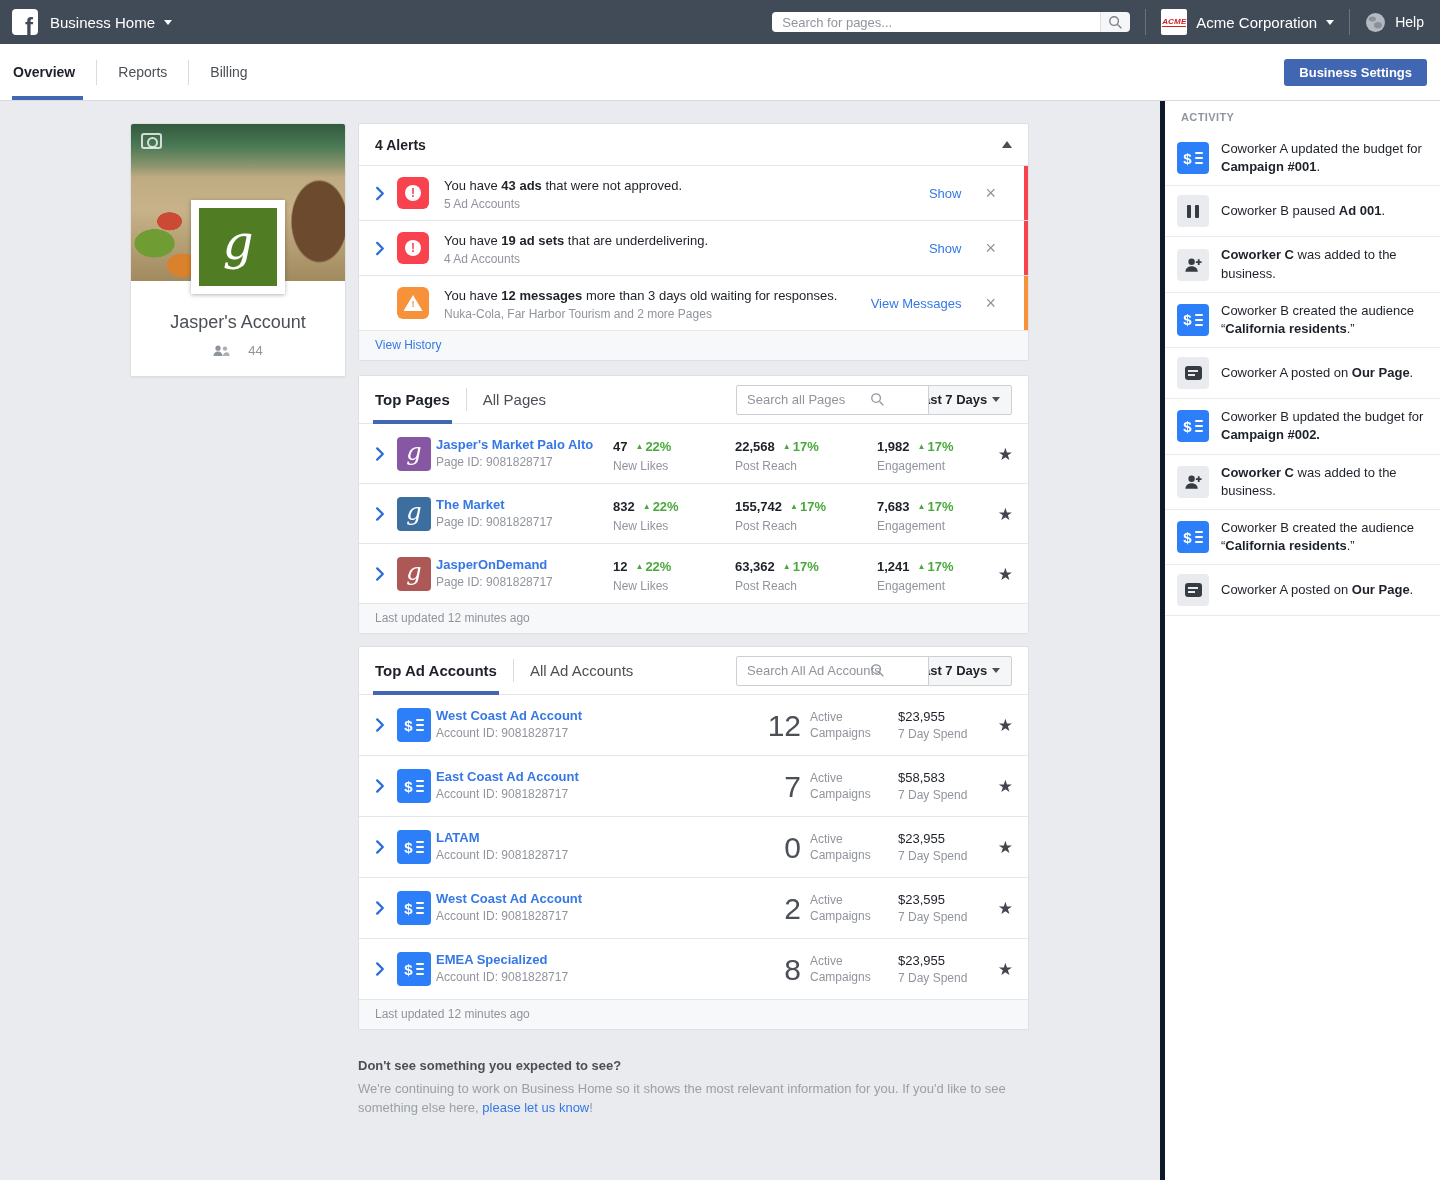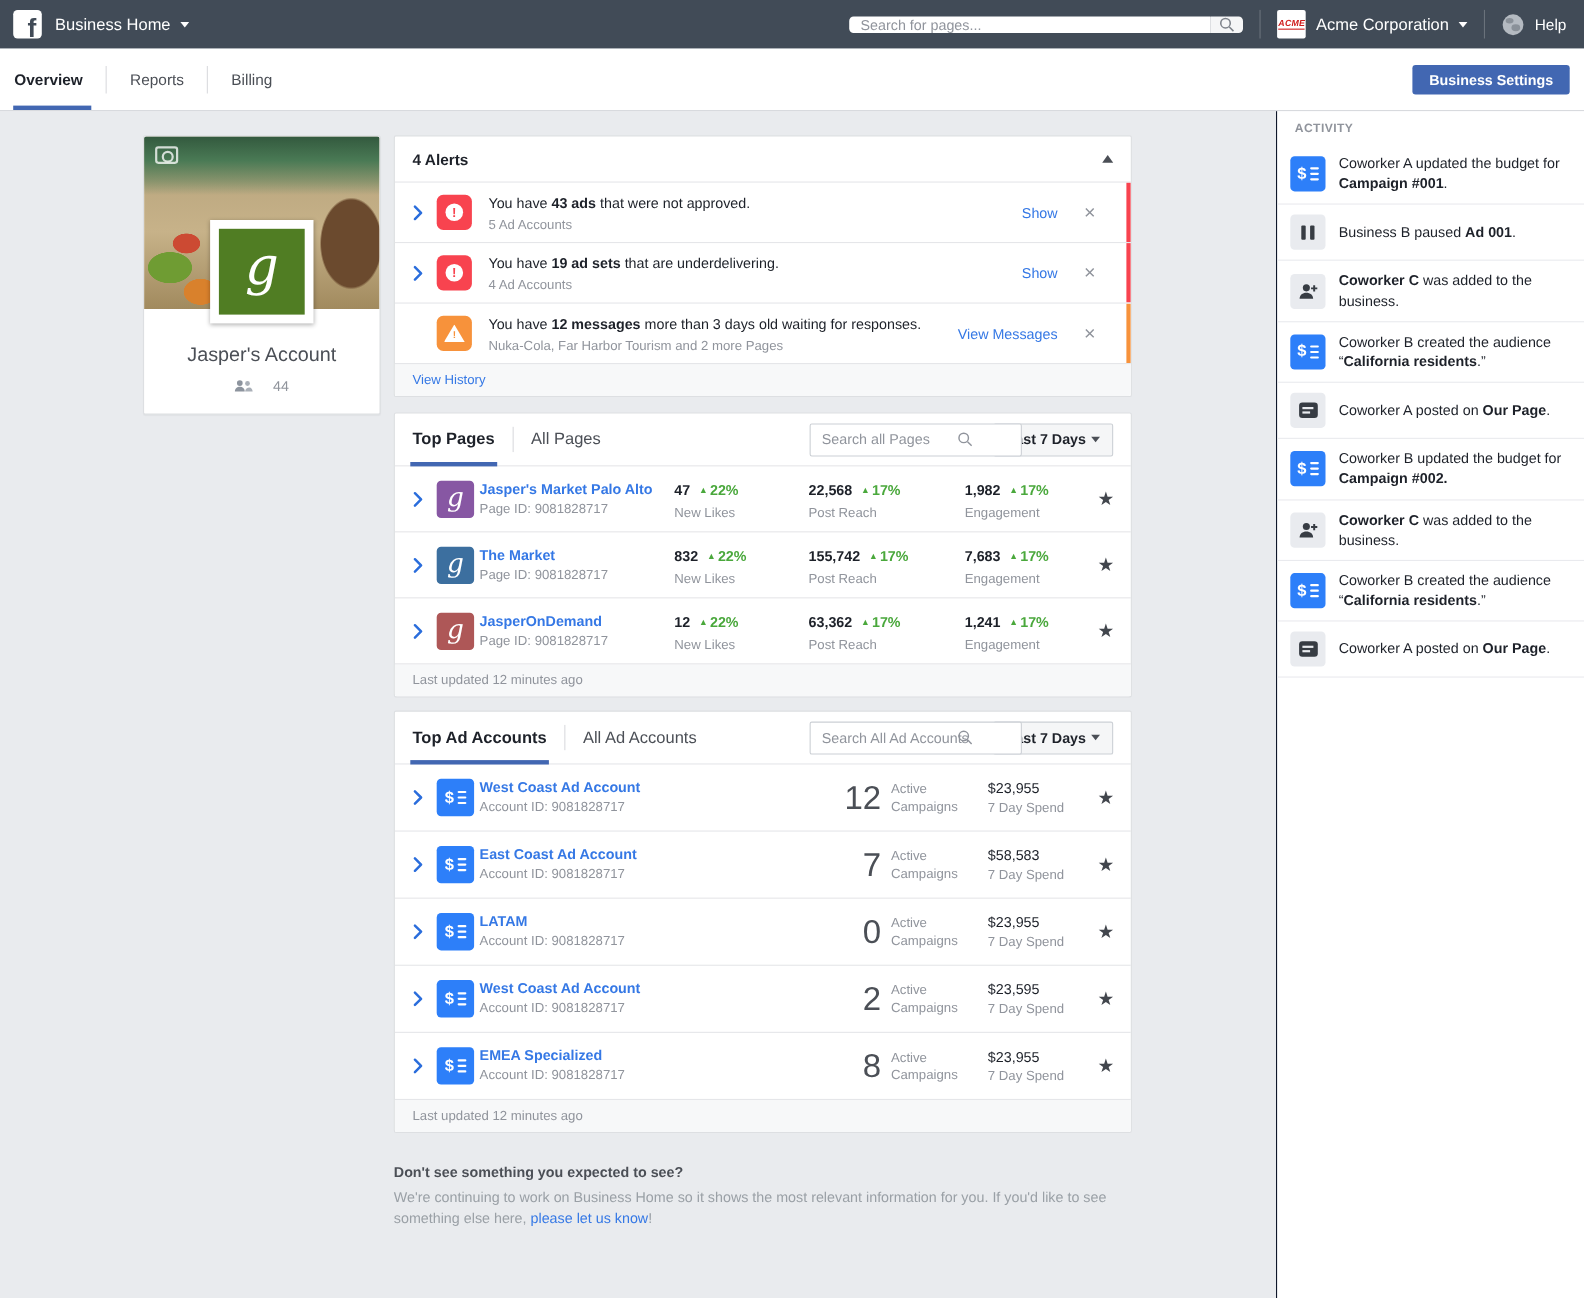--- a/index.html
+++ b/index.html
@@ -8,21 +8,21 @@
 
   
   #topbar { position:absolute; top:0; left:0; width:100%; height:44px; background:#414b57;
             display:flex; align-items:center; color:#fff; z-index:6; }
   .fb-logo { position:relative; width:26px; height:26px; background:#fff; border-radius:4px;
              margin:0 12px; overflow:hidden; cursor:pointer; flex:0 0 26px; }
   .fb-logo span { position:absolute; right:5px; bottom:-6px; font-weight:700; font-size:24px; color:#414b57; }
   .app-title { display:flex; align-items:center; gap:9px; font-size:15px; cursor:pointer; }
   .caret-w { width:0; height:0; border-left:4px solid transparent; border-right:4px solid transparent;
              border-top:5px solid #fff; }
-  .tb-search { margin-left:auto; display:flex; height:20px; width:358px;align-items:center; }
+  .tb-search { margin-left:auto; display:flex; height:20px; width:358px; }
   .tb-search input { flex:1; border:none; border-radius:4px 0 0 4px; padding:0 10px; font-size:13px;
                      color:#1d2129; outline:none; font-family:inherit; }
   .tb-search input::placeholder { color:#90949c; }
   .tb-search button { width:30px; background:#f5f6f7; border:none; border-left:1px solid #dddfe2;
                       border-radius:0 4px 4px 0; display:flex; align-items:center; justify-content:center; cursor:pointer; }
   .tb-divider { width:1px; height:26px; background:rgba(255,255,255,.22); margin:0 15px; }
   .biz-switcher { display:flex; align-items:center; gap:9px; cursor:pointer; }
   .acme-logo { width:26px; height:26px; background:#fff; border-radius:2px; display:flex;
                align-items:center; justify-content:center; }
   .acme-logo span { color:#cf1c1c; font-weight:700; font-style:italic; font-size:8px; letter-spacing:.2px;
@@ -157,21 +157,21 @@
   .g-money .ml i:first-child { width:8px; }
 
   
   #feedback { position:absolute; left:358px; top:1058px; width:660px; }
   .fb-title { font-weight:700; font-size:13px; color:#4b4f56; }
   .fb-body { margin-top:7px; font-size:13px; color:#9aa0a6; line-height:1.45; }
   .fb-body a { color:#3578e5; text-decoration:none; cursor:pointer; }
 
   
   #sidebar { position:absolute; top:95px; right:0; width:280px; bottom:0; background:#fff;
-             border-left:1px solid #0f172a; }
+             border-left:5px solid #0f172a; }
   .act-title { padding:16px 16px 8px; font-weight:700; font-size:11px; color:#90949c; letter-spacing:.4px; }
   .act-item { display:flex; align-items:center; gap:12px; padding:9px 12px; border-bottom:1px solid #e9eaee;
               font-size:13px; color:#1d2129; line-height:1.4; }
   .act-ic { flex:0 0 32px; height:32px; border-radius:4px; background:#e9ebef; display:flex;
             align-items:center; justify-content:center; }
   .act-ic.t-money { background:#2d7ff9; }
   .act-ic .g { display:none; }
   .act-ic.t-money .g-money { display:flex; }
   .act-ic.t-pause .g-pause { display:flex; }
   .act-ic.t-person-add .g-person { display:flex; }
@@ -570,21 +570,21 @@
 
   <div class="act-item">
     <span class="act-ic t-pause">
 
       <span class="g g-pause">
               <i></i>
               <i></i>
             </span>
 
     </span>
-    <span class="act-text"><span>Business B paused </span><b>Ad 001</b><span>.</span></span>
+    <span class="act-text"><span>Coworker B paused </span><b>Ad 001</b><span>.</span></span>
   </div>
 
   <div class="act-item">
     <span class="act-ic t-person-add">
 
       <span class="g g-person">
         <svg width="19" height="18" viewBox="0 0 20 19">
                 <circle cx="8" cy="6" r="3.4" fill="#373c43"></circle>
                 <path d="M1.5 16.5c0-3.6 2.9-5.8 6.5-5.8s6.5 2.2 6.5 5.8z" fill="#373c43"></path>
                 <path d="M15.5 3.5v6M12.5 6.5h6" stroke="#373c43" stroke-width="1.9"></path>

